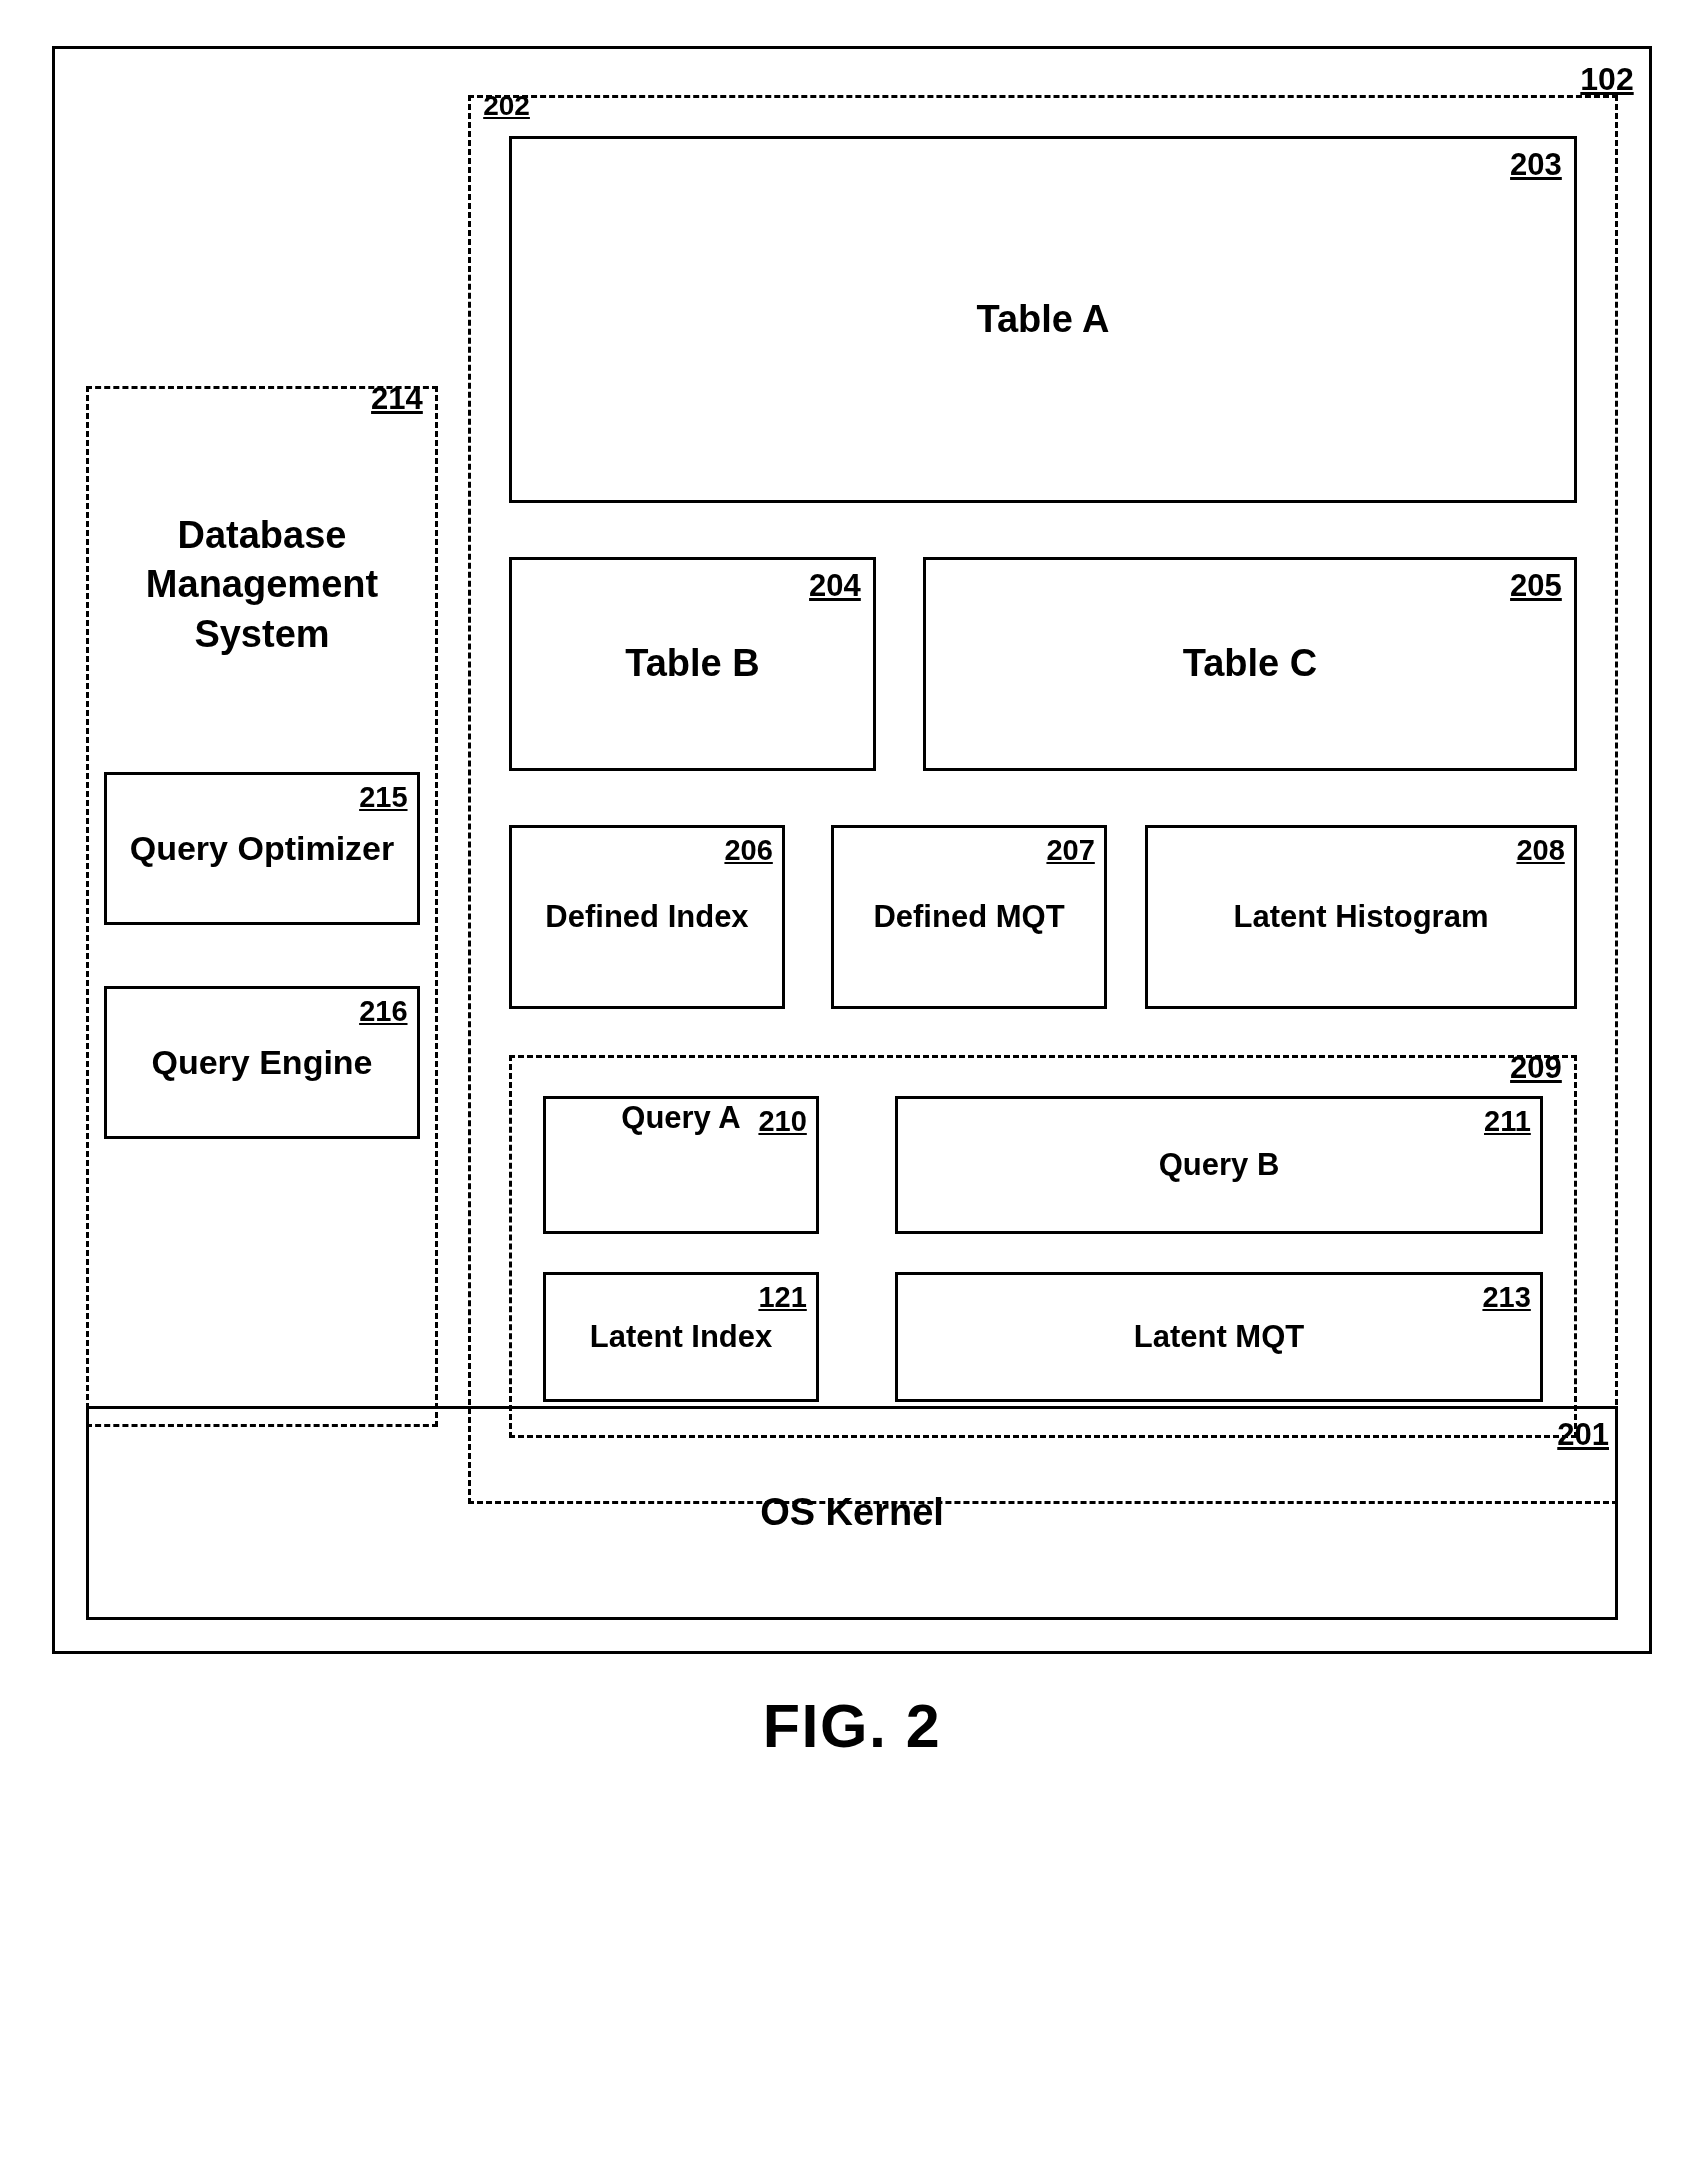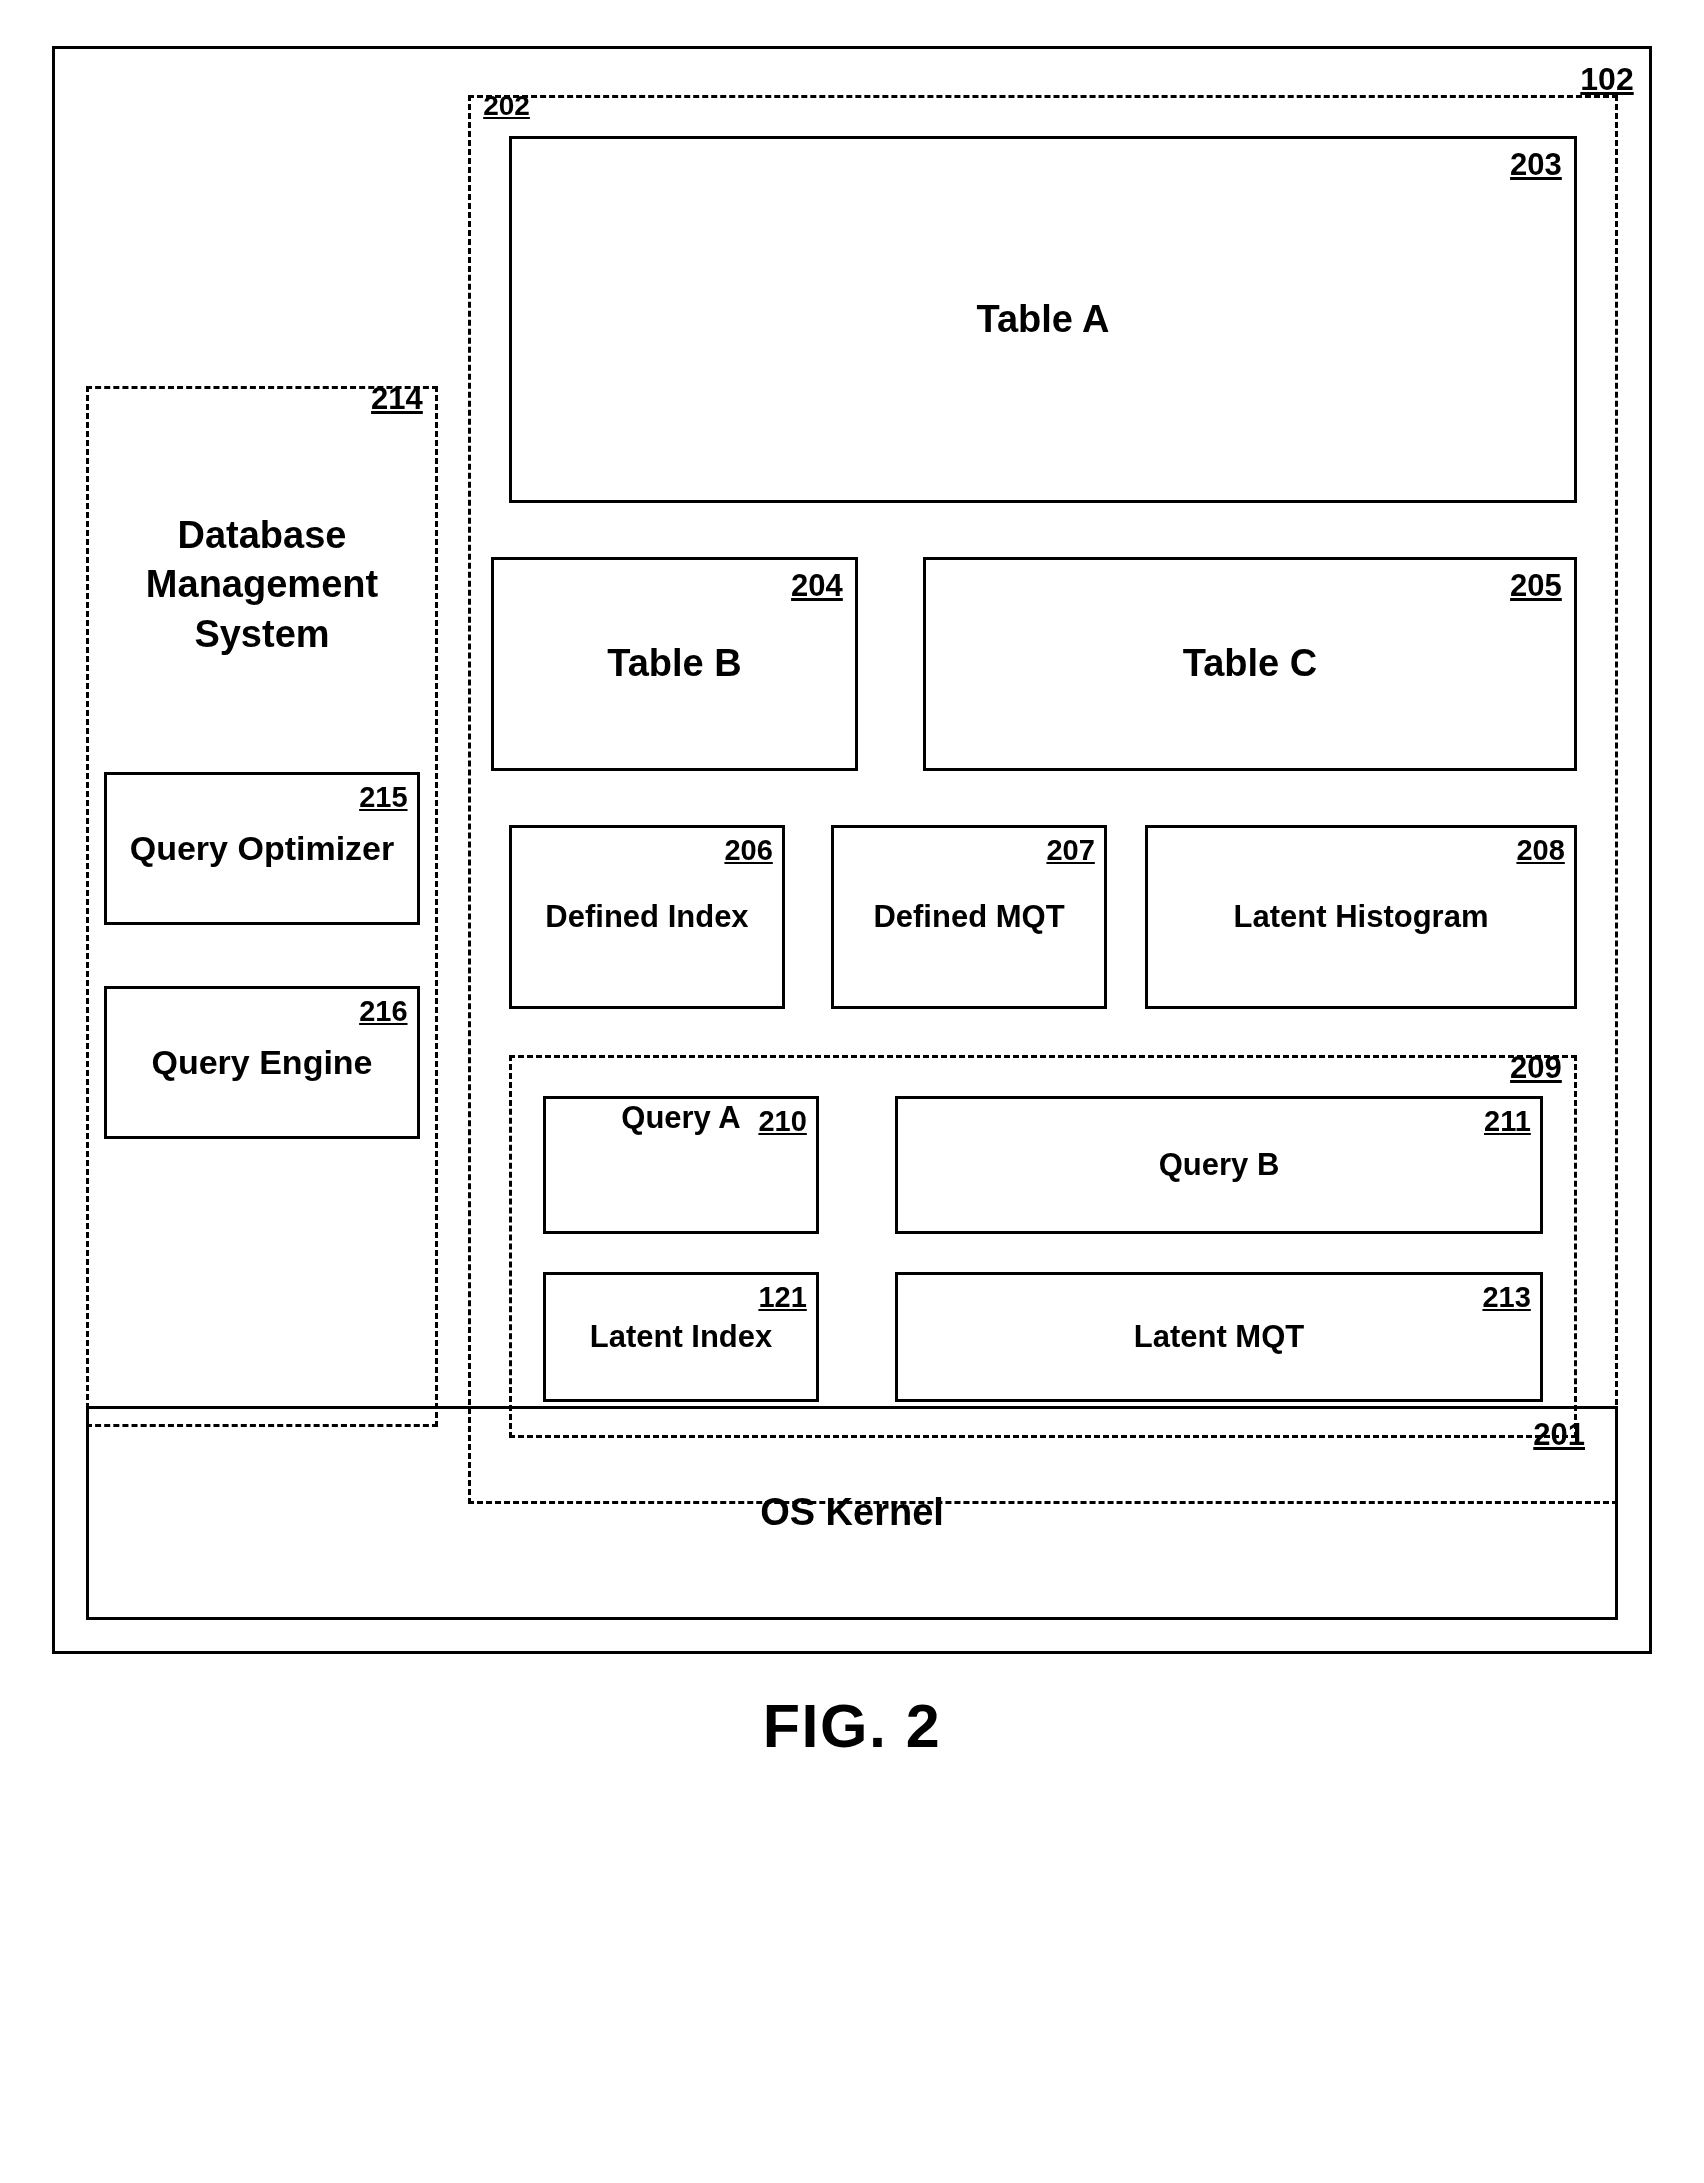--- a/index.html
+++ b/index.html
@@ -78,21 +78,21 @@
       top: 7.7px;
       right: 12.2px;
       font-size: 31px;
     }
 
     
     .box-204 {
       border: 3.8px solid #000;
       position: absolute;
       top: 459px;
-      left: 20px;
+      left: 38px;
       width: 367px;
       height: 214px;
       display: flex;
       align-items: center;
       justify-content: center;
     }
 
     .ref-204 {
       top: 7.7px;
       right: 12.2px;
@@ -335,21 +335,21 @@
       left: 31px;
       right: 31px;
       height: 214px;
       display: flex;
       align-items: center;
       justify-content: center;
     }
 
     .ref-201 {
       top: 7.7px;
-      right: 30px;
+      right: 6px;
       font-size: 31px;
     }
 
     .box-text {
       font-size: 38px;
       font-weight: bold;
       text-align: center;
       line-height: 1.25;
     }
 

